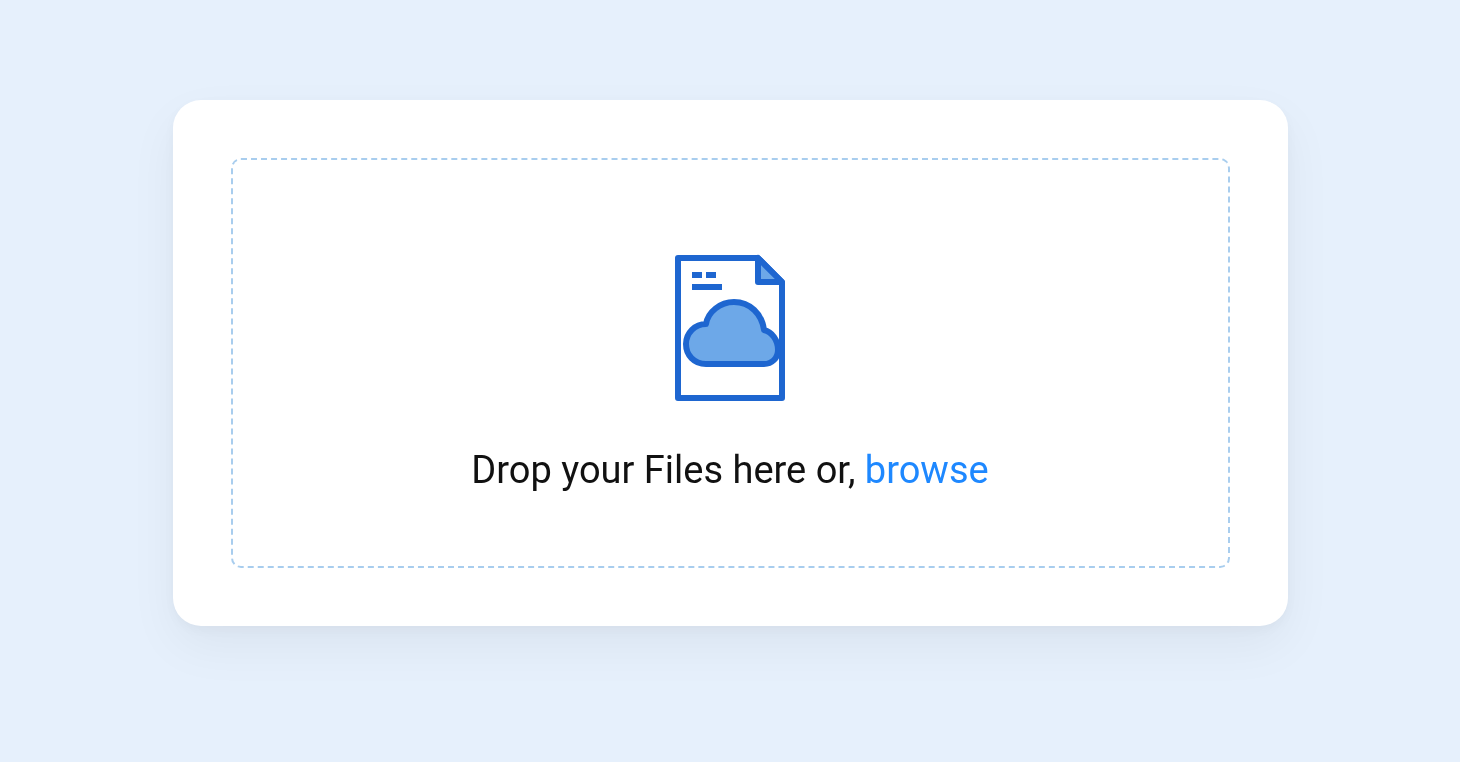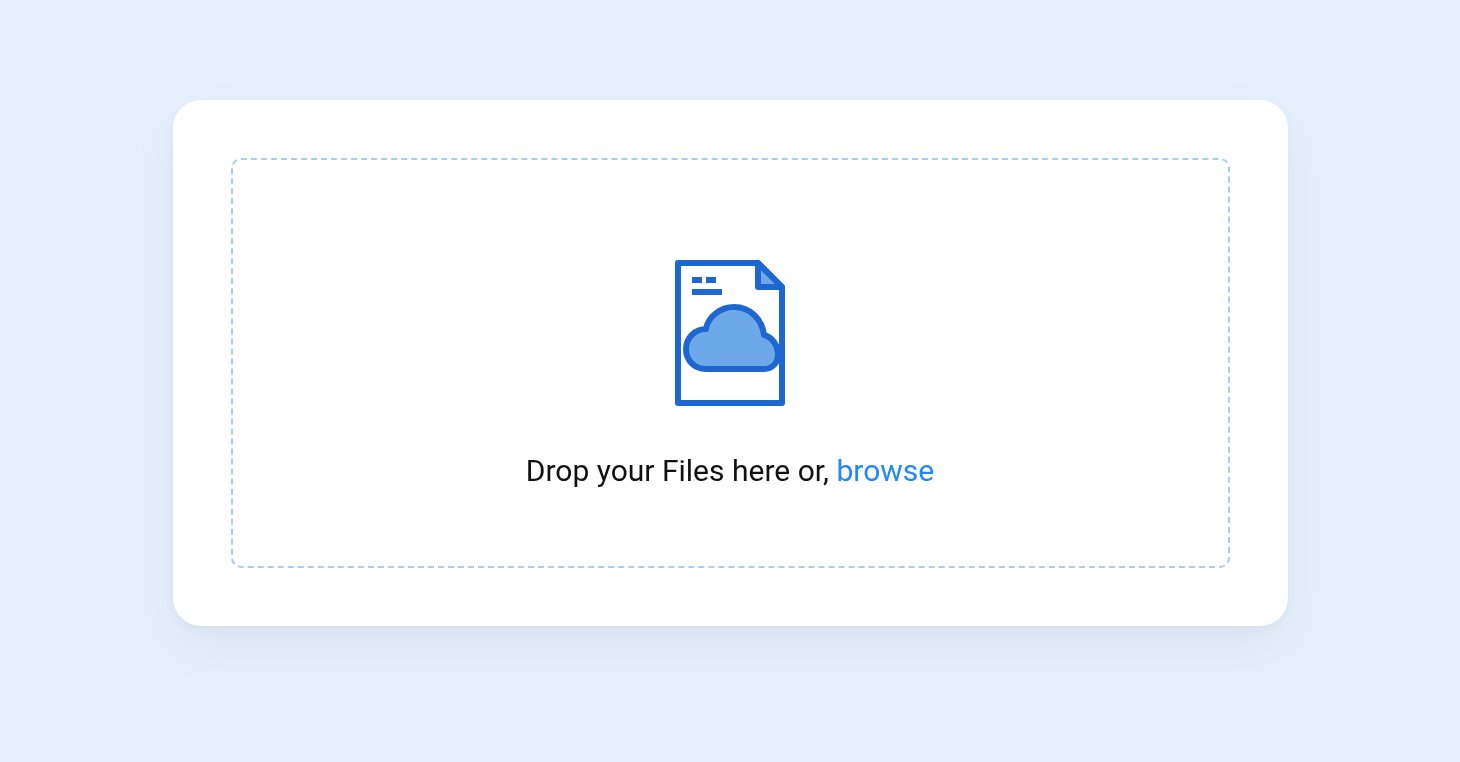--- a/index.html
+++ b/index.html
@@ -32,21 +32,21 @@
       flex-direction: column;
       align-items: center;
       justify-content: center;
       cursor: pointer;
     }
     .icon-wrap {
       margin-bottom: 40px;
       margin-top: 20px;
     }
     .dropzone-text {
-      font-size: 30px;
+      font-size: 38px;
       color: #111111;
       font-weight: 400;
     }
     .browse-link {
       color: #1e88ff;
       cursor: pointer;
     }
   </style>
 </head>
 <body>

